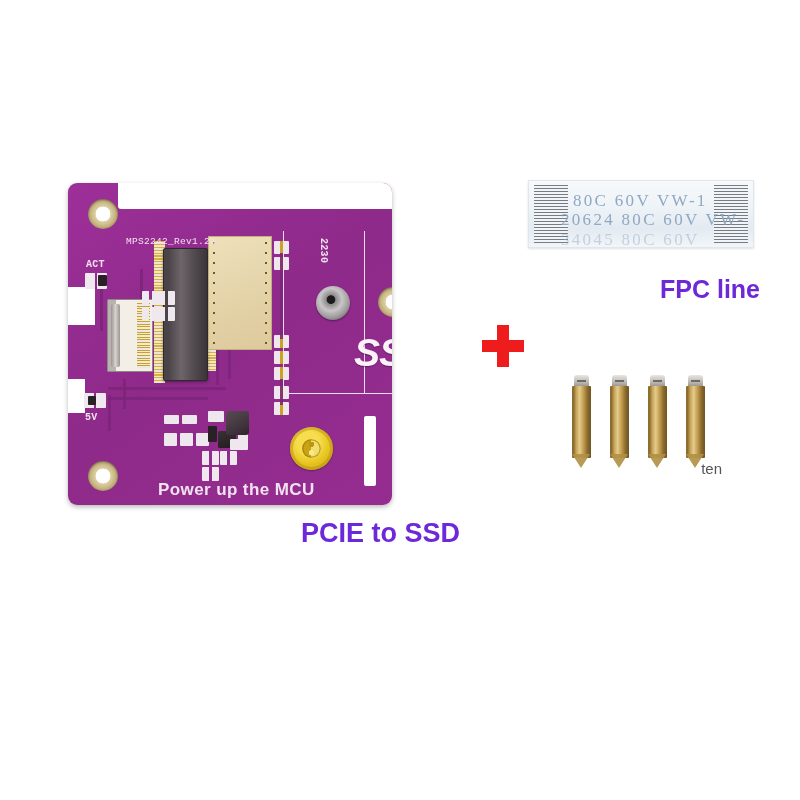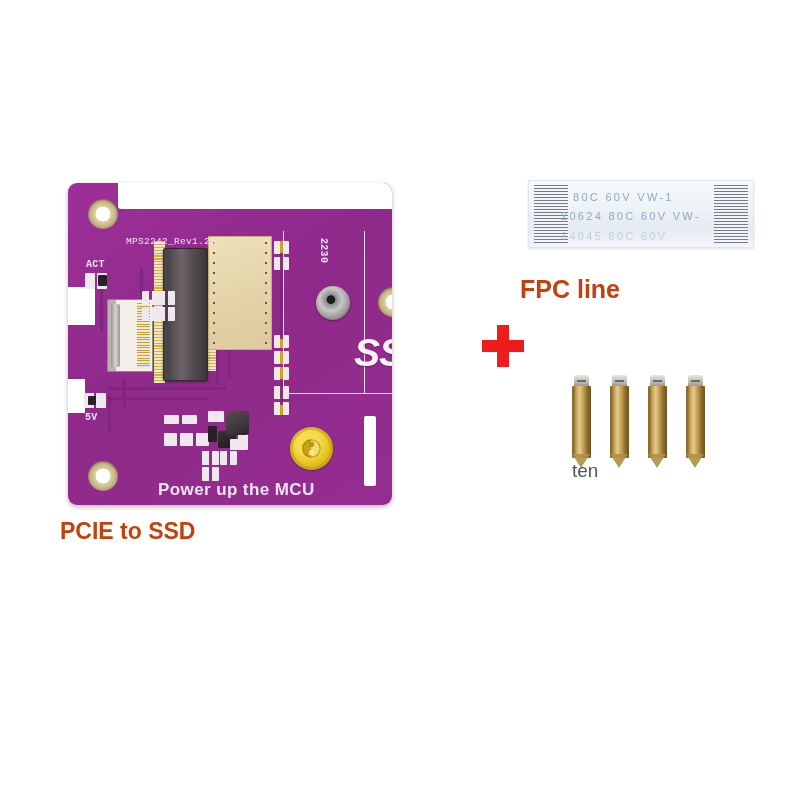--- a/index.html
+++ b/index.html
@@ -313,43 +313,43 @@
     background: repeating-linear-gradient(180deg,#6e7680 0 1.2px, #f2f4f6 1.2px 3.0px);
     opacity: 0.95;
   }
   .fpc-fingers.left  { left: 5px; }
   .fpc-fingers.right { right: 5px; }
   .fpc-text {
     position: absolute;
     left: 44px;
     width: 140px;
     color: #8fa8c4;
-    font-family: Liberation Sans, sans-serif;
-    font-size: 11px;
+    font-family: Liberation Serif, serif;
+    font-size: 17px;
     letter-spacing: 2.3px;
     white-space: nowrap;
   }
   .fpc-text.l1 { top: 10px; }
   .fpc-text.l2 { top: 29px; left: 32px; width: 170px; }
   .fpc-text.l3 { top: 49px; left: 32px; width: 170px; opacity: 0.45; }
 
   .label {
     position: absolute;
-    text-align: left;
-    color: #c2410c;
+    text-align: right;
+    color: #6d28d9;
     font-family: "Liberation Sans", sans-serif;
     font-weight: bold;
   }
   .label.fpc-line {
     left: 520px; top: 275px; width: 240px;
     font-size: 25px;
   }
   .label.pcie {
     left: 60px; top: 518px; width: 400px;
-    font-size: 23px;
+    font-size: 27px;
   }
   .label.copper {
     left: 560px; top: 508px; width: 180px;
     font-size: 17px;
     font-weight: normal;
     line-height: 22px;
   }
 
   
   .columns {
@@ -393,23 +393,23 @@
     background: #6e6a66;
   }
   .col.c1 { left: 0; }
   .col.c2 { left: 38px; }
   .col.c3 { left: 76px; }
   .col.c4 { left: 114px; }
   .columns-note {
     position: absolute;
     left: 0; top: 92px;
     width: 150px;
-    text-align: left;
+    text-align: right;
     color: #555555;
-    font-size: 19px;
+    font-size: 15px;
     font-family: "Liberation Sans", sans-serif;
   }
 </style>
 </head>
 <body>
 
 <div id="stage">
 
 
   <div class="board-wrap">

